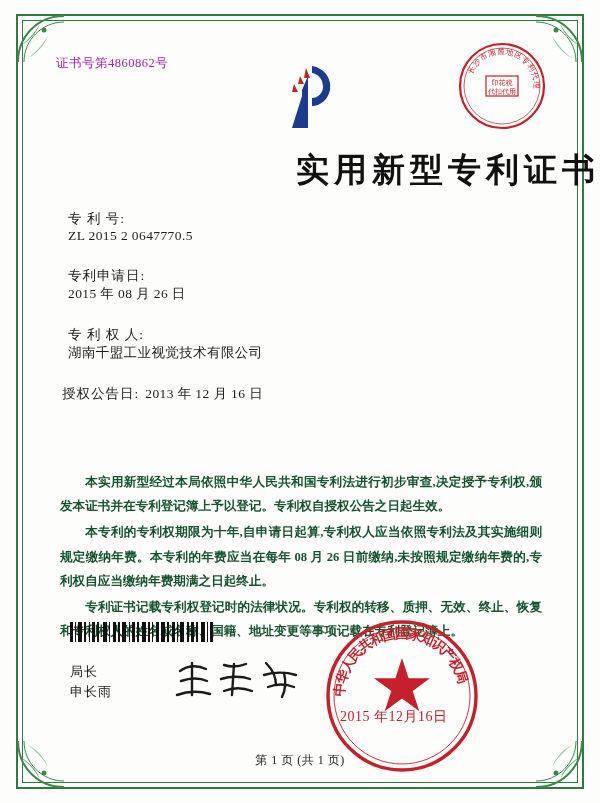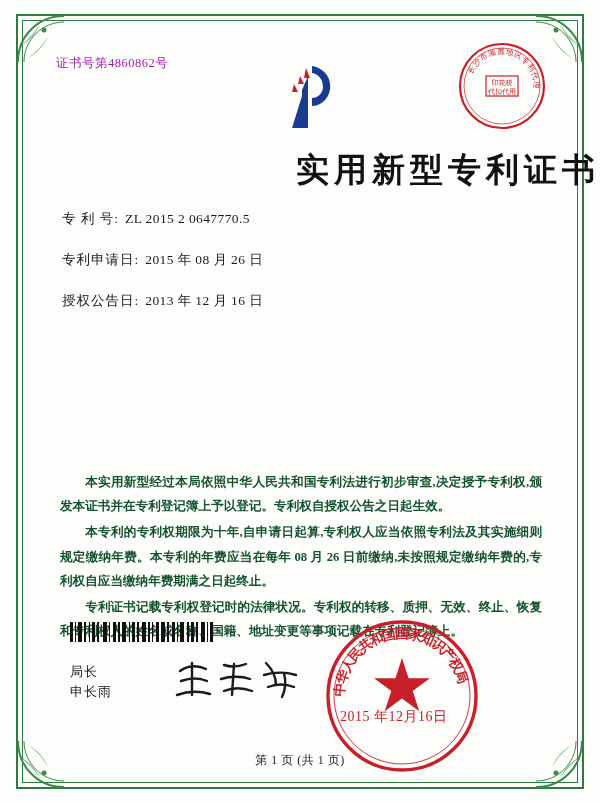--- a/index.html
+++ b/index.html
@@ -99,21 +99,21 @@
     color: #1c1c1c;
   }
   .field-label {
     white-space: nowrap;
     letter-spacing: 1px;
   }
   .field-value {
     margin-left: 6px;
     letter-spacing: 0.4px;
   }
-  .field-row.gap { margin-bottom: 23px; }
+  .field-row.gap { margin-bottom: 23px; flex-direction: column; }
 
   
   .body-text {
     position: absolute;
     left: 60px;
     right: 58px;
     top: 470px;
     font-size: 12.6px;
     line-height: 1.92;
     color: #14532d;
@@ -273,20 +273,24 @@
   <div class="title">实用新型专利证书</div>
 
   <div class="fields">
     <div class="field-row gap">
       <span class="field-label">专  利  号:</span>
       <span class="field-value">ZL 2015 2 0647770.5</span>
     </div>
     <div class="field-row gap">
       <span class="field-label">专利申请日:</span>
       <span class="field-value">2015 年 08 月 26 日</span>
+    </div>
+    <div class="field-row gap">
+      <span class="field-label">专 利 权 人:</span>
+      <span class="field-value">湖南千盟工业视觉技术有限公司</span>
     </div>
     <div class="field-row">
       <span class="field-label">授权公告日:</span>
       <span class="field-value">2013 年 12 月 16 日</span>
     </div>
   </div>
 
   <div class="body-text">
     <p>本实用新型经过本局依照中华人民共和国专利法进行初步审查,决定授予专利权,颁发本证书并在专利登记簿上予以登记。专利权自授权公告之日起生效。</p>
     <p>本专利的专利权期限为十年,自申请日起算,专利权人应当依照专利法及其实施细则规定缴纳年费。本专利的年费应当在每年 08 月 26 日前缴纳,未按照规定缴纳年费的,专利权自应当缴纳年费期满之日起终止。</p>

